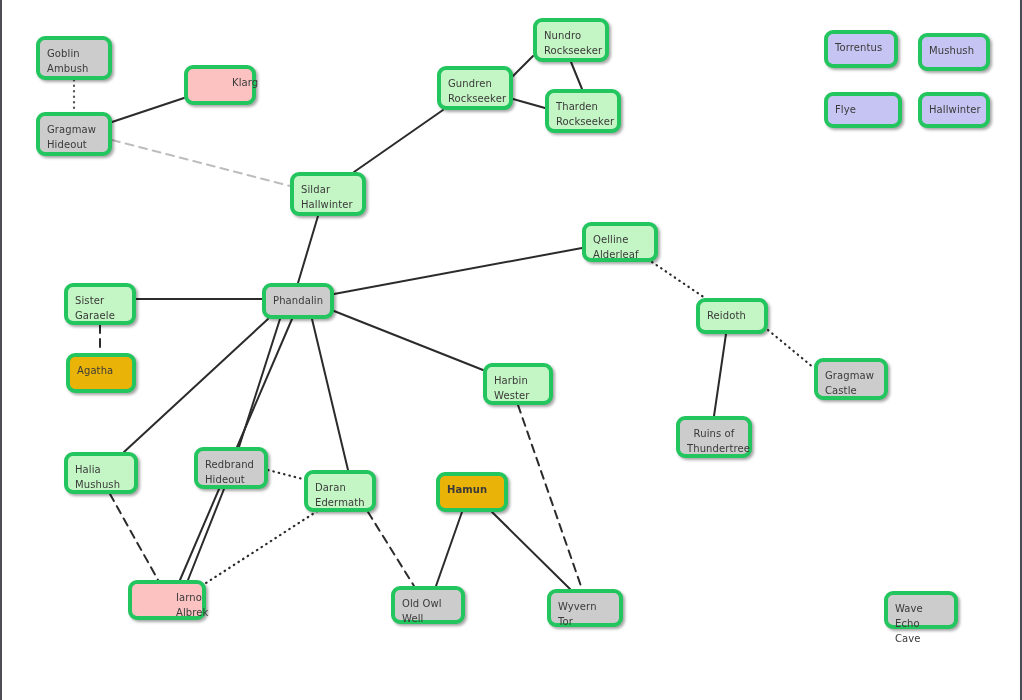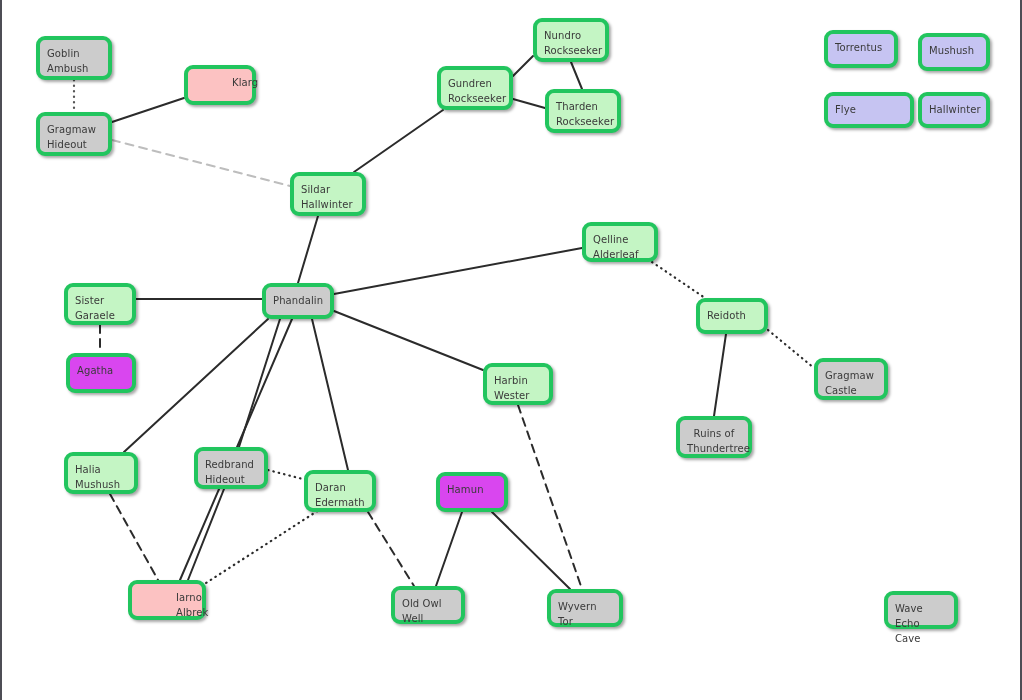--- a/index.html
+++ b/index.html
@@ -38,21 +38,21 @@
     color: #3a3a3a;
     font-size: 10px;
     line-height: 15px;
     padding: 6px 7px 0 7px;
     white-space: pre-line;
     letter-spacing: 0.1px;
   }
   .c-gray   { background: #cccccc; }
   .c-green  { background: #c4f5c4; }
   .c-pink   { background: #fcc2c2; padding-left: 44px; }
-  .c-orange { background: #d946ef; }
+  .c-orange { background: #eab308; }
   .c-purple { background: #c6c4f2; }
 </style>
 </head>
 <body>
 
 <div id="canvas">
   <svg id="edge-layer" width="1022" height="700" viewBox="0 0 1022 700">
       <line x1="72" y1="80" x2="72" y2="112" stroke="#555555" stroke-linecap="round" stroke-width="2.2" stroke-dasharray="0.5 5"></line>
       <line x1="110" y1="122" x2="182" y2="98" stroke="#2b2b2b" stroke-linecap="round" stroke-width="2"></line>
       <line x1="110" y1="140" x2="288" y2="186" stroke="#bdbdbd" stroke-linecap="round" stroke-width="2" stroke-dasharray="8 6"></line>
@@ -107,24 +107,24 @@
       <div class="node c-green" style="left: 481px; top: 363px; width: 70px; height: 42px;">Harbin
 Wester</div>
       <div class="node c-gray" style="left: 674px; top: 416px; width: 76px; height: 42px; text-align: center;">Ruins of
 Thundertree</div>
       <div class="node c-gray" style="left: 192px; top: 447px; width: 74px; height: 42px;">Redbrand
 Hideout</div>
       <div class="node c-green" style="left: 62px; top: 452px; width: 74px; height: 42px;">Halia
 Mushush</div>
       <div class="node c-green" style="left: 302px; top: 470px; width: 72px; height: 42px;">Daran
 Edermath</div>
-      <div class="node c-orange" style="left: 434px; top: 472px; width: 72px; height: 40px;">Hamun</div>
+      <div class="node c-orange" style="left: 434px; top: 472px; width: 72px; height: 40px; font-weight: bold;">Hamun</div>
       <div class="node c-pink" style="left: 126px; top: 580px; width: 78px; height: 40px;">Iarno Albrek</div>
       <div class="node c-gray" style="left: 389px; top: 586px; width: 74px; height: 38px;">Old Owl Well</div>
       <div class="node c-gray" style="left: 545px; top: 589px; width: 76px; height: 38px;">Wyvern Tor</div>
       <div class="node c-purple" style="left: 822px; top: 30px; width: 74px; height: 38px;">Torrentus</div>
       <div class="node c-purple" style="left: 916px; top: 33px; width: 72px; height: 38px;">Mushush</div>
-      <div class="node c-purple" style="left: 822px; top: 92px; width: 90px; height: 36px;">Flye</div>
+      <div class="node c-purple" style="left: 822px; top: 92px; width: 78px; height: 36px;">Flye</div>
       <div class="node c-purple" style="left: 916px; top: 92px; width: 72px; height: 36px;">Hallwinter</div>
       <div class="node c-gray" style="left: 882px; top: 591px; width: 74px; height: 38px;">Wave Echo
 Cave</div>
     </div>
 </div>
 
 </body></html>

